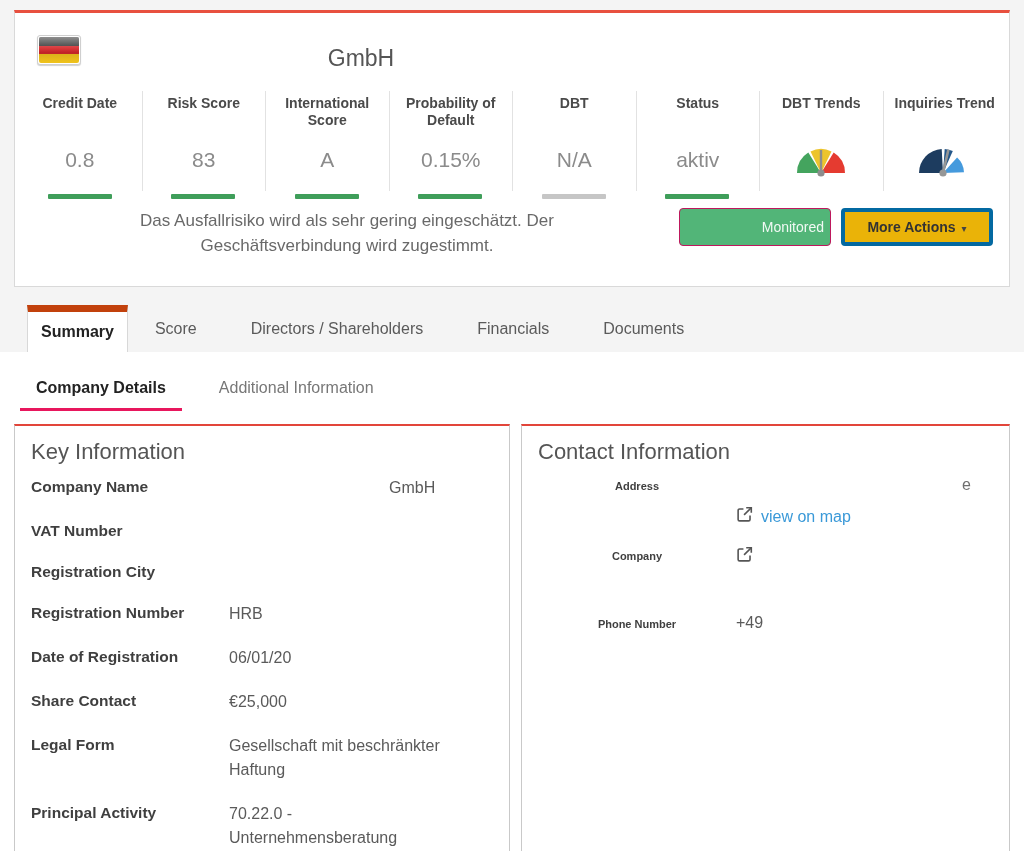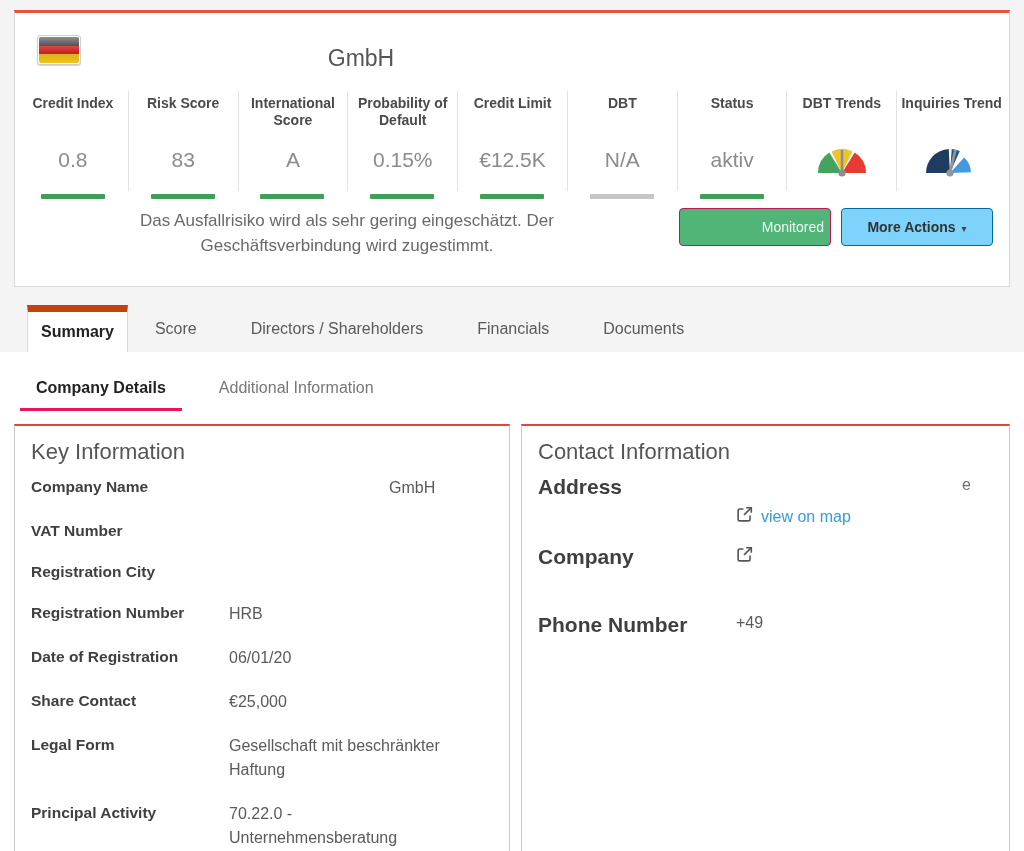--- a/index.html
+++ b/index.html
@@ -73,22 +73,22 @@
   }
   .actions { margin-left: auto; display: flex; gap: 10px; padding-right: 16px; align-items: flex-start; }
   .btn-monitored {
     width: 152px; height: 38px;
     background: #52b578; color: rgba(255,255,255,.92);
     border: 1px solid #be185d; border-radius: 4px;
     font-size: 14px; font-family: inherit; cursor: pointer; text-align: right;
   }
   .btn-more {
     width: 152px; height: 38px;
-    background: #7dd3fc; color: #333;
-    border: 1px solid #0369a1; border-radius: 4px;
+    background: #eab308; color: #333;
+    border: 4px solid #0369a1; border-radius: 4px;
     font-size: 14px; font-weight: 600; font-family: inherit; cursor: pointer;
   }
   .btn-more .caret { font-size: 10px; color: #444; margin-left: 6px; }
 
   
   .tabs { display: flex; margin-top: 18px; height: 47px; padding-left: 27px; align-items: stretch; }
   .tab {
     display: flex; align-items: center;
     padding: 0 14px; margin: 0 13px;
     font-size: 16px; color: #5a5a5a; cursor: pointer; white-space: nowrap;
@@ -123,21 +123,21 @@
   .panel h2 { font-size: 22px; font-weight: 400; color: #555; margin: 13px 0 11px; }
 
   
   .krow { display: flex; margin-bottom: 20px; }
   .k-label { width: 198px; font-weight: bold; font-size: 15.5px; color: #3f3f3f; line-height: 21px; }
   .k-value { width: 240px; font-size: 16px; color: #5a5a5a; line-height: 24px; white-space: pre-line; }
   .k-value.indent { padding-left: 160px; }
 
   
   .crow { display: flex; align-items: flex-start; }
-  .c-label { width: 198px; font-weight: bold; font-size: 21px; color: #3f3f3f; line-height: 21px; }
+  .c-label { width: 198px; font-weight: bold; font-size: 11px; color: #3f3f3f; line-height: 21px; text-align: center; }
   .c-frag { margin-left: auto; font-size: 16px; color: #6f6f6f; padding-right: 22px; }
   .map-row { display: flex; align-items: center; gap: 8px; margin: 9px 0 0 198px; }
   .map-link { font-size: 16px; color: #3a99d8; cursor: pointer; }
   .website-row { margin-top: 19px; }
   .phone-row { margin-top: 47px; }
   .c-value { font-size: 16px; color: #5a5a5a; }
   .ext-icon { display: inline-block; cursor: pointer; }
 </style>
 </head>
 <body>
@@ -148,21 +148,21 @@
     <div class="card-head">
       <div class="flag">
           <div class="flag-inner"></div>
         </div>
       <div class="head-title">GmbH</div>
     </div>
 
     <div class="metrics">
       <div class="metric">
         <div class="m-top">
-          <div class="m-label">Credit Index</div>
+          <div class="m-label">Credit Date</div>
           <div class="m-value">0.8</div>
         </div>
         <div class="m-bar green"></div>
       </div>
       <div class="metric">
         <div class="m-top">
           <div class="m-label">Risk Score</div>
           <div class="m-value">83</div>
         </div>
         <div class="m-bar green"></div>
@@ -171,27 +171,20 @@
         <div class="m-top">
           <div class="m-label">International Score</div>
           <div class="m-value">A</div>
         </div>
         <div class="m-bar green"></div>
       </div>
       <div class="metric">
         <div class="m-top">
           <div class="m-label">Probability of Default</div>
           <div class="m-value">0.15%</div>
-        </div>
-        <div class="m-bar green"></div>
-      </div>
-      <div class="metric">
-        <div class="m-top">
-          <div class="m-label">Credit Limit</div>
-          <div class="m-value">€12.5K</div>
         </div>
         <div class="m-bar green"></div>
       </div>
       <div class="metric">
         <div class="m-top">
           <div class="m-label">DBT</div>
           <div class="m-value">N/A</div>
         </div>
         <div class="m-bar gray"></div>
       </div>

